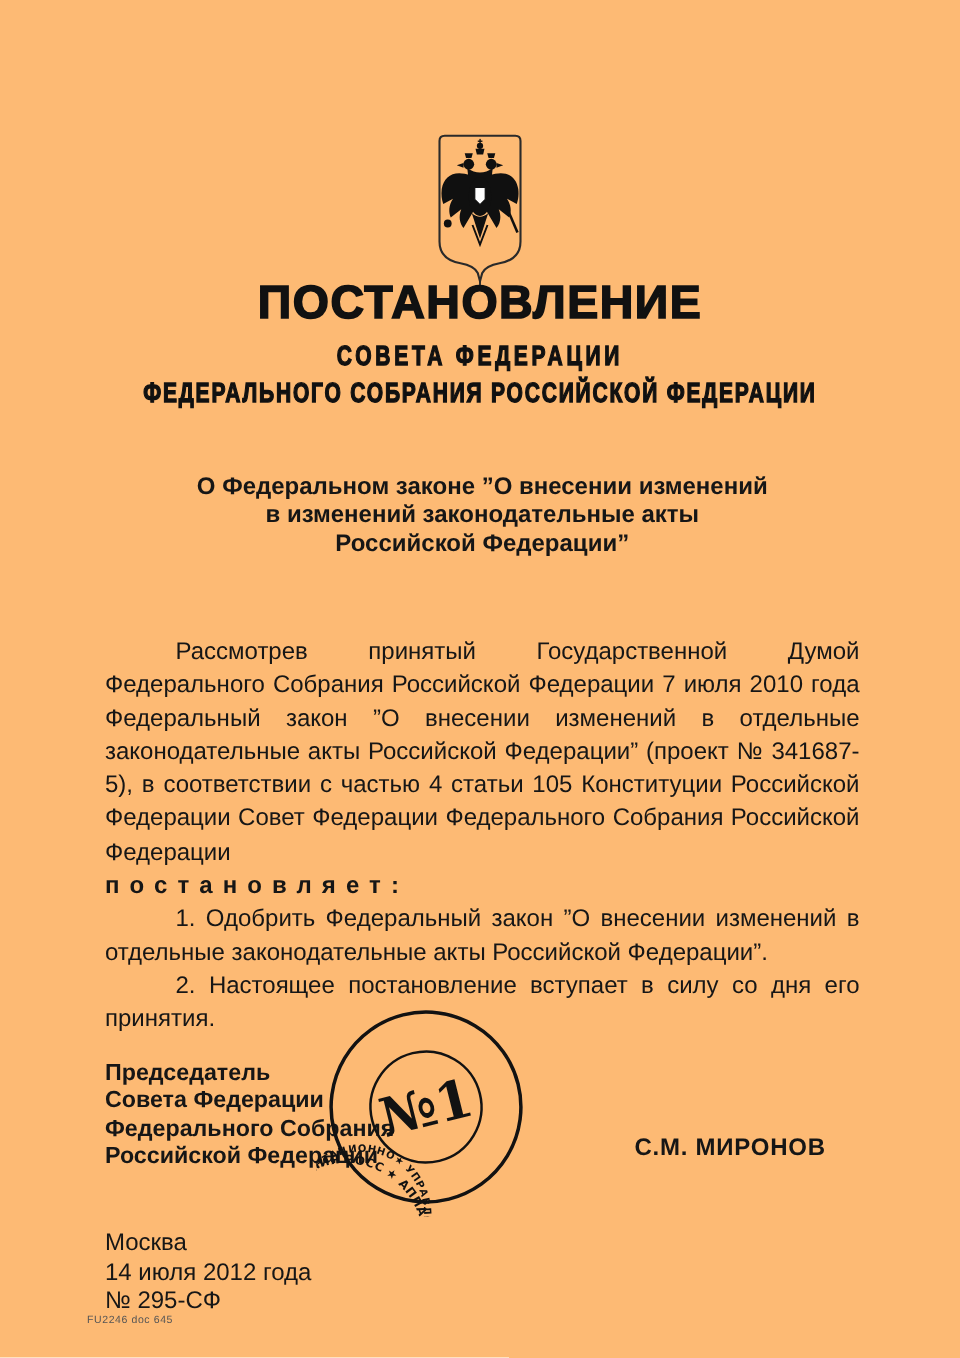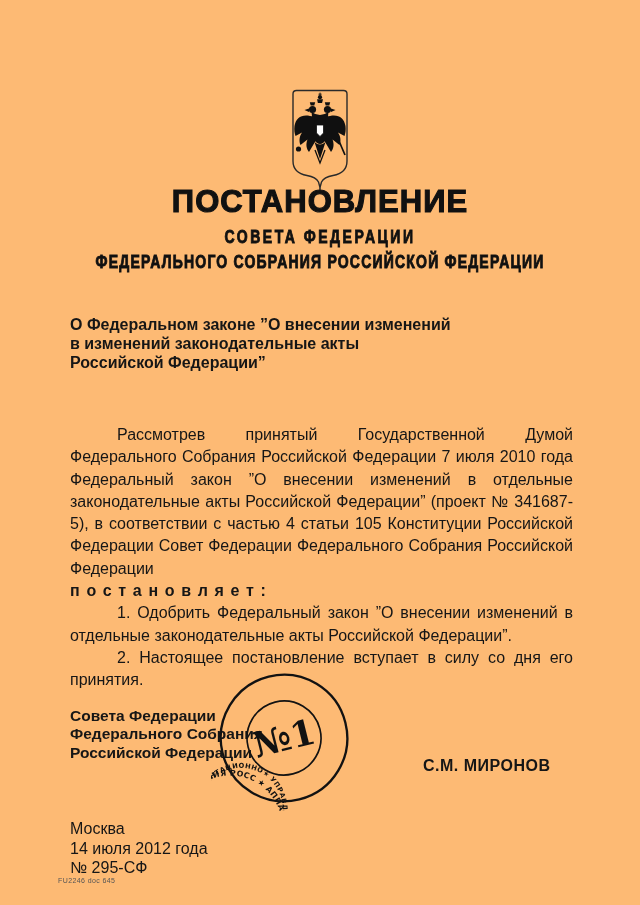--- a/index.html
+++ b/index.html
@@ -17,21 +17,21 @@
   }
   .org-line{
     position:absolute;left:0;width:640px;text-align:center;
     font-weight:bold;color:#111;-webkit-text-stroke:0.7px #111;
     transform:scaleY(1.32);transform-origin:50% 0;
   }
   .org1{top:226px;font-size:14px;letter-spacing:2.5px;}
   .org2{top:251px;font-size:14px;letter-spacing:1.2px;}
   
   .subject{
-    position:absolute;left:70px;top:315px;width:503px;
+    position:absolute;left:70px;top:315px;width:503px;text-align:center;
     font-size:16px;font-weight:bold;line-height:19px;color:#161616;
   }
   
   .bodytext{
     position:absolute;left:70px;top:424px;width:503px;
     font-size:16px;line-height:22.3px;color:#161616;
   }
   .para{margin:0;text-indent:47px;text-align:justify;}
   .para-justify-last{text-align-last:justify;}
   .resolves{
@@ -99,20 +99,21 @@
   </div>
 
   <div class="bodytext">
     <p class="para para-justify-last">Рассмотрев принятый Государственной Думой Федерального Собрания Российской Федерации 7 июля 2010 года Федеральный закон ”О внесении изменений в отдельные законодательные акты Российской Федерации” (проект № 341687-5), в соответствии с частью 4 статьи 105 Конституции Российской Федерации Совет Федерации Федерального Собрания Российской Федерации</p>
     <p class="resolves">постановляет:</p>
     <p class="para">1. Одобрить Федеральный закон ”О внесении изменений в отдельные законодательные акты Российской Федерации”.</p>
     <p class="para">2. Настоящее постановление вступает в силу со дня его принятия.</p>
   </div>
 
   <div class="sig-post">
+    <div>Председатель</div>
     <div>Совета Федерации</div>
     <div>Федерального Собрания</div>
     <div>Российской Федерации</div>
   </div>
   <div class="sig-name">С.М. МИРОНОВ</div>
 
   <svg class="stamp" viewBox="-75 -75 150 150">
     <defs>
       <path id="ringO" d="M -38.2,38.2 A 54,54 0 1,1 -38.35,38.05"></path>
       <path id="ringI" d="M -30.4,30.4 A 43,43 0 1,1 -30.55,30.25"></path>

